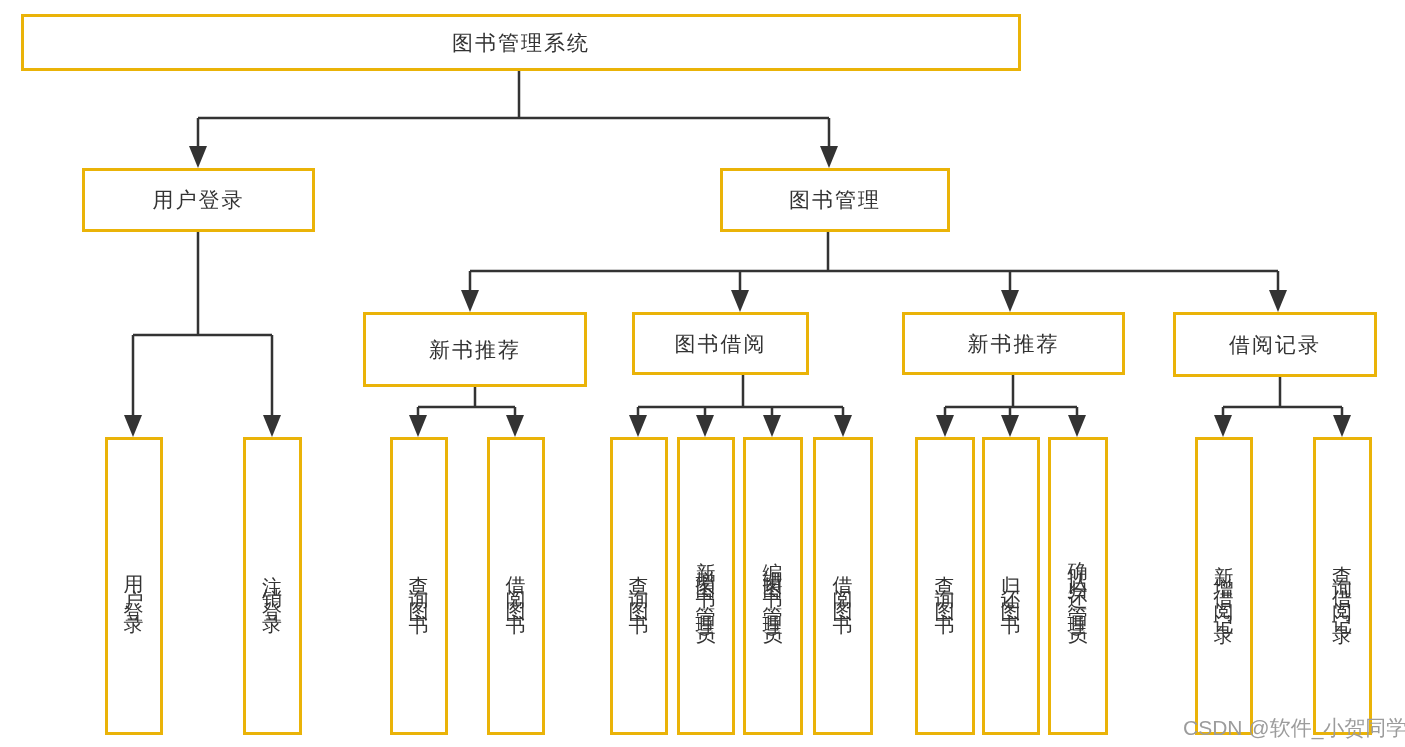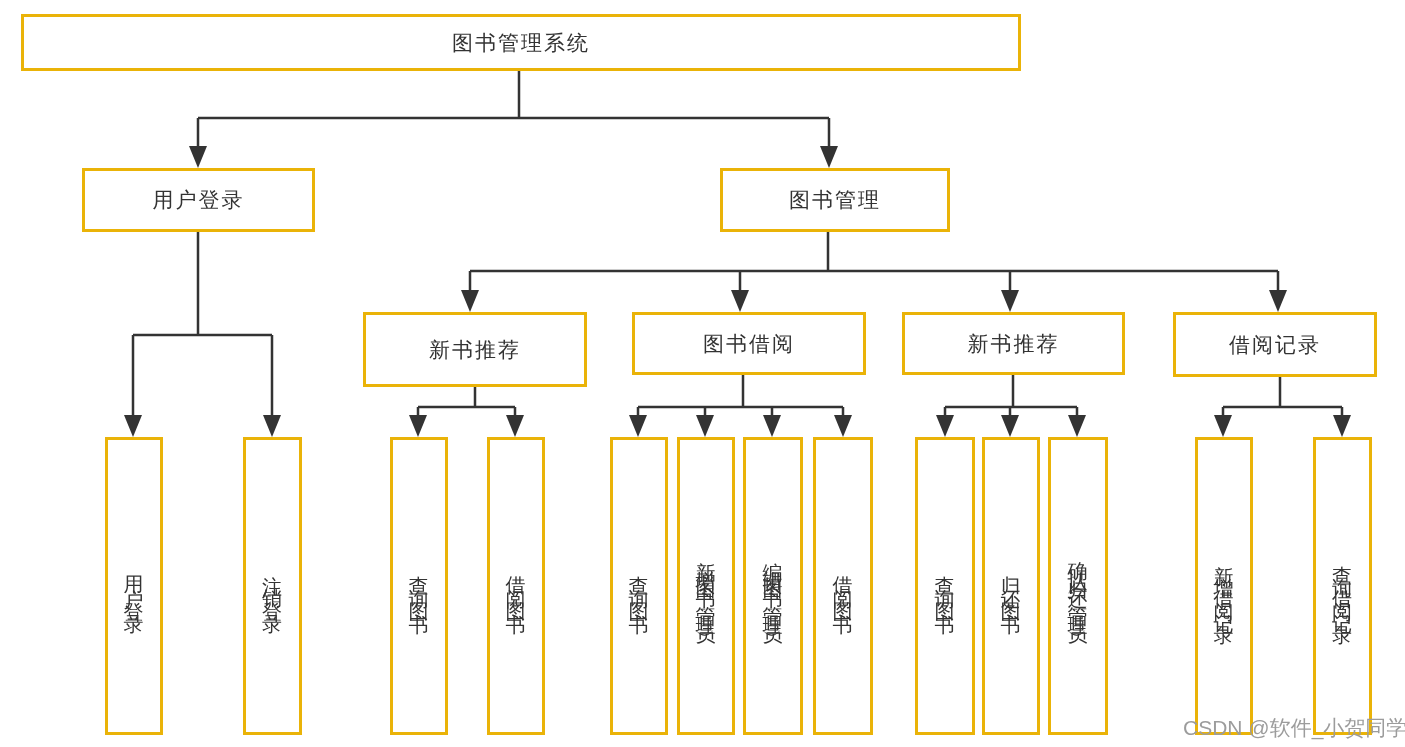--- a/index.html
+++ b/index.html
@@ -47,21 +47,21 @@
     line-height: 1;
   }
   .leaf.mid span  { letter-spacing: 12px; }
   .leaf.long span { letter-spacing: 9px; }
 
   
   #n-root { left: 21px;  top: 14px;  width: 1000px; height: 57px; }
   #n-user { left: 82px;  top: 168px; width: 233px;  height: 64px; }
   #n-book { left: 720px; top: 168px; width: 230px;  height: 64px; }
   #n-g0   { left: 363px; top: 312px; width: 224px;  height: 75px; }
-  #n-g1   { left: 632px; top: 312px; width: 234px;  height: 63px; text-align: center; }
+  #n-g1   { left: 632px; top: 312px; width: 177px;  height: 63px; text-align: center; }
   #n-g2   { left: 902px; top: 312px; width: 223px;  height: 63px; }
   #n-g3   { left: 1173px;top: 312px; width: 204px;  height: 65px; }
 
   #l0  { left: 105px;  width: 58px; }
   #l1  { left: 243px;  width: 59px; }
   #l2  { left: 390px;  width: 58px; }
   #l3  { left: 487px;  width: 58px; }
   #l4  { left: 610px;  width: 58px; }
   #l5  { left: 677px;  width: 58px; }
   #l6  { left: 743px;  width: 60px; }

